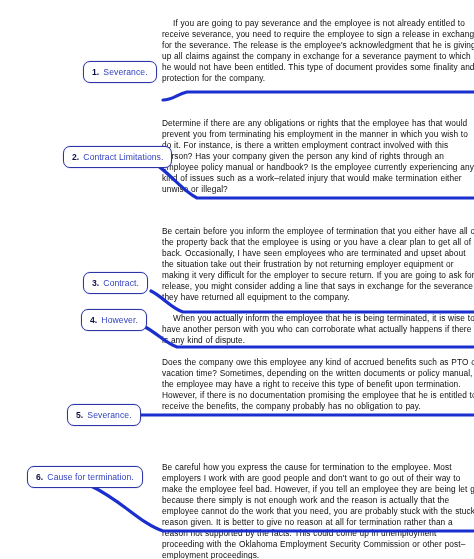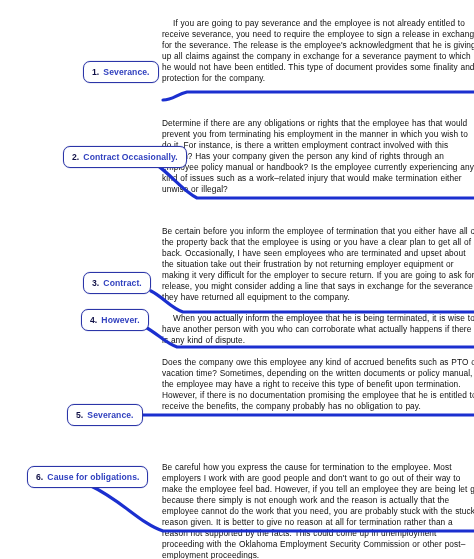--- a/index.html
+++ b/index.html
@@ -63,21 +63,21 @@
   }
   .pill .num {
     font-size: 8.6px;
     font-weight: bold;
     color: #101046;
     margin-right: 4px;
     letter-spacing: 0.01em;
   }
   .pill .name {
     font-size: 8.6px;
-    font-weight: bold;
+    font-weight: normal;
     color: #2f3fbe;
     letter-spacing: 0.01em;
   }
 
   
   .connector {
     position: absolute;
     z-index: 2;
     pointer-events: none;
   }
@@ -107,21 +107,21 @@
     <div class="body-text" style="top:118px;">Determine if there are any obligations or rights that the employee has that would prevent you from terminating his employment in the manner in which you wish to do it.  For instance, is there a written employment contract involved with this person?  Has your company given the person any kind of rights through an employee policy manual or handbook?  Is the employee currently experiencing any kind of issues such as a work–related injury that would make termination either unwise or illegal?</div>
 
     <div class="connector" style="left:124px; top:155px;">
       <svg width="350" height="52" viewBox="0 0 350 52">
         <path d="M0 0 C 26 10, 40 34, 58 43 L 350 43" fill="none" stroke="#1b2fcf" stroke-width="3.2" stroke-linecap="round"></path>
       </svg>
     </div>
 
     <div class="pill" style="left:48px; top:146px;">
       <span class="num">2.</span>
-      <span class="name">Contract Occasionally.</span>
+      <span class="name">Contract Limitations.</span>
     </div>
   </div>
 
   <div class="section" style="top:0;">
     <div class="body-text" style="top:226px;">Be certain before you inform the employee of termination that you either have all of the property back that the employee is using or you have a clear plan to get all of it back.  Occasionally, I have seen employees who are terminated and upset about the situation take out their frustration by not returning employer equipment or making it very difficult for the employer to secure return.  If you are going to ask for release, you might consider adding a line that says in exchange for the severance they have returned all equipment to the company.</div>
 
     <div class="connector" style="left:136px; top:291px;">
       <svg width="338" height="28" viewBox="0 0 338 28">
         <path d="M0 0 C 12 6, 20 17, 32 21 L 338 21" fill="none" stroke="#1b2fcf" stroke-width="3.2" stroke-linecap="round"></path>
       </svg>
@@ -167,17 +167,17 @@
     <div class="body-text" style="top:462px;">Be careful how you express the cause for termination to the employee.  Most employers I work with are good people and don't want to go out of their way to make the employee feel bad.  However, if you tell an employee they are being let go because there simply is not enough work and the reason is actually that the employee cannot do the work that you need, you are probably stuck with the stuck reason given.  It is better to give no reason at all for termination rather than a reason not supported by the facts.  This could come up in unemployment proceeding with the Oklahoma Employment Security Commission or other post–employment proceedings.</div>
 
     <div class="connector" style="left:76px; top:486px;">
       <svg width="398" height="52" viewBox="0 0 398 52">
         <path d="M0 0 C 30 14, 50 38, 72 45 L 398 45" fill="none" stroke="#1b2fcf" stroke-width="3.2" stroke-linecap="round"></path>
       </svg>
     </div>
 
     <div class="pill" style="left:12px; top:466px;">
       <span class="num">6.</span>
-      <span class="name">Cause for obligations.</span>
+      <span class="name">Cause for termination.</span>
     </div>
   </div>
 
 </div>
 
 </body></html>

